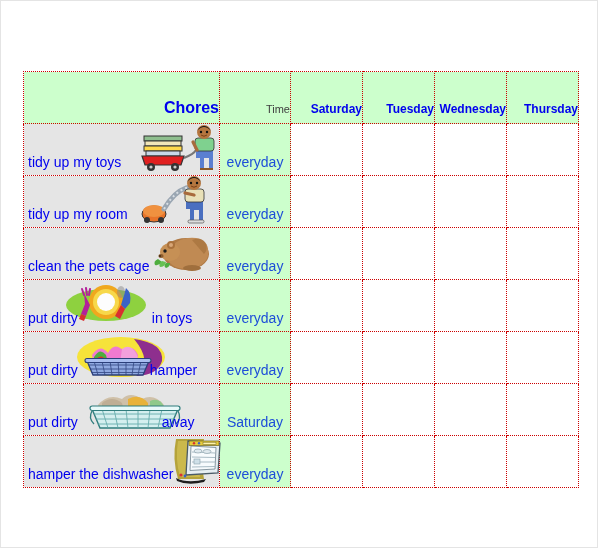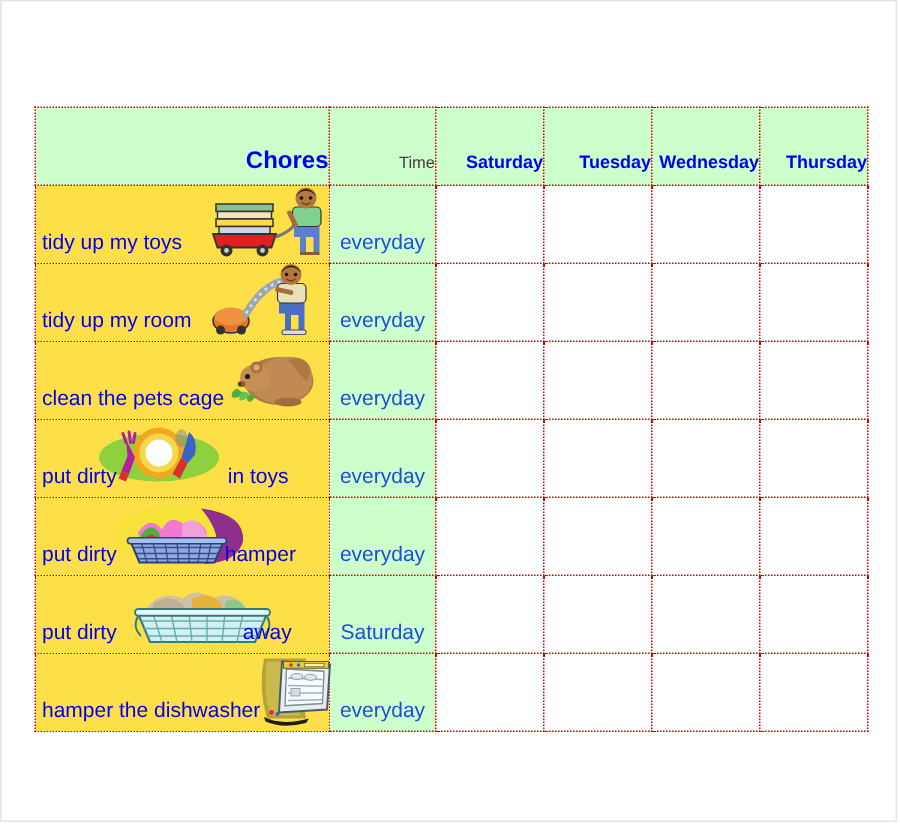--- a/index.html
+++ b/index.html
@@ -64,21 +64,21 @@
     font-size: 11px;
   }
   .hdr-day {
     color: #0000ee;
     font-weight: bold;
     font-size: 12px;
   }
 
   .chore-cell {
     height: 52px;
-    background: #fde047;
+    background: #e5e5e5;
     position: relative;
     padding-left: 4px !important;
     padding-bottom: 4px !important;
   }
   .chore-line {
     position: relative;
     z-index: 2;
     color: #0000ee;
     font-size: 14px;
     white-space: nowrap;

